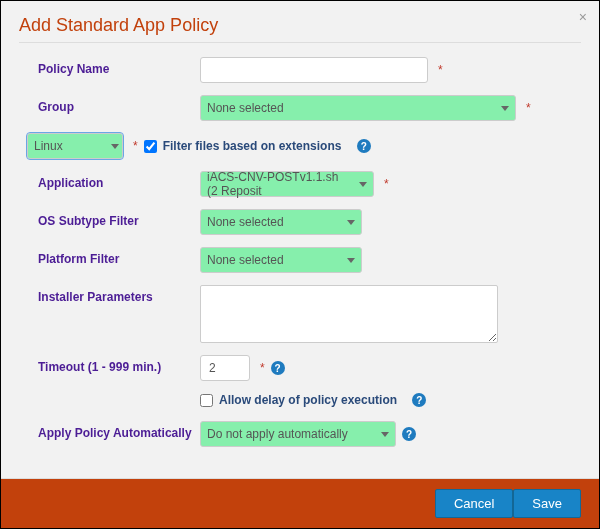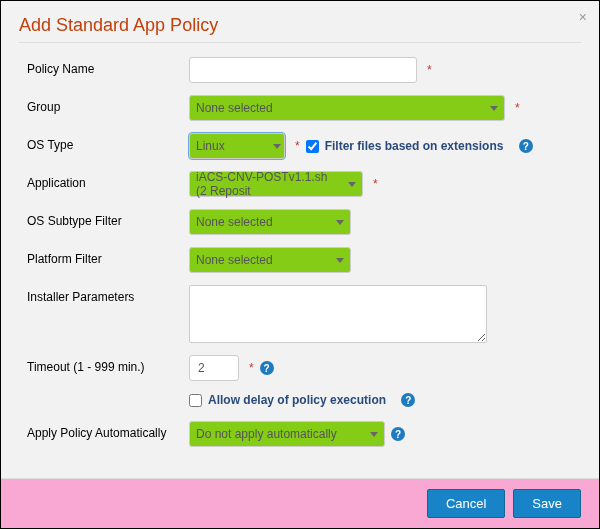--- a/index.html
+++ b/index.html
@@ -42,25 +42,26 @@
   .form-area {
     padding-left: 8px;
   }
   .row {
     display: flex;
     align-items: flex-start;
     margin-bottom: 12px;
   }
   .label {
     width: 162px;
-    color: #000000;
-    font-weight: 400;
+    color: #4c1d95;
+    font-weight: 700;
     font-size: 12px;
     padding-top: 5px;
     flex-shrink: 0;
+    margin-left: 11px;
   }
   .field {
     display: flex;
     align-items: center;
     flex-wrap: wrap;
     gap: 6px;
   }
   .req {
     color: #c0392b;
     margin-left: 4px;
@@ -79,21 +80,21 @@
   .w-task { width: 118px; }
   .w-os { width: 96px; }
   .w-app { width: 174px; }
   .w-sub { width: 162px; }
   .w-timeout { width: 50px; }
   .w-auto { width: 196px; }
   select.sel, .fake-select {
     height: 26px;
     border: 1px solid #ccc;
     border-radius: 3px;
-    background: #84cc16;
+    background: #86efac;
     font-size: 12px;
     color: #555;
     padding: 2px 6px;
   }
   .fake-select {
     display: inline-flex;
     align-items: center;
     justify-content: space-between;
     cursor: pointer;
   }
@@ -142,22 +143,21 @@
   }
   .footer {
     position: absolute;
     bottom: 0;
     left: 0;
     right: 0;
     border-top: 1px solid #ddd;
     padding: 10px 18px;
     display: flex;
     justify-content: flex-end;
-    gap: 8px;
-    background: #f9a8d4;
+    background: #c2410c;
   }
   .btn {
     background: #0d6efd;
     background: #1884c7;
     border: 1px solid #136796;
     color: #fff;
     font-size: 13px;
     padding: 6px 18px;
     border-radius: 2px;
     cursor: pointer;
@@ -190,21 +190,20 @@
         <div class="fake-select w-group">
           <span>None selected</span>
           <span class="caret"></span>
         </div>
         <span class="req">*</span>
       </div>
     </div>
 
 
     <div class="row">
-      <div class="label">OS Type</div>
       <div class="field">
         <div class="fake-select w-os os-focus">
           <span>Linux</span>
           <span class="caret"></span>
         </div>
         <span class="req">*</span>
         <input type="checkbox" checked="" style="">
         <span class="checkbox-label">Filter files based on extensions</span>
         &nbsp;
         <span class="help">?</span>

